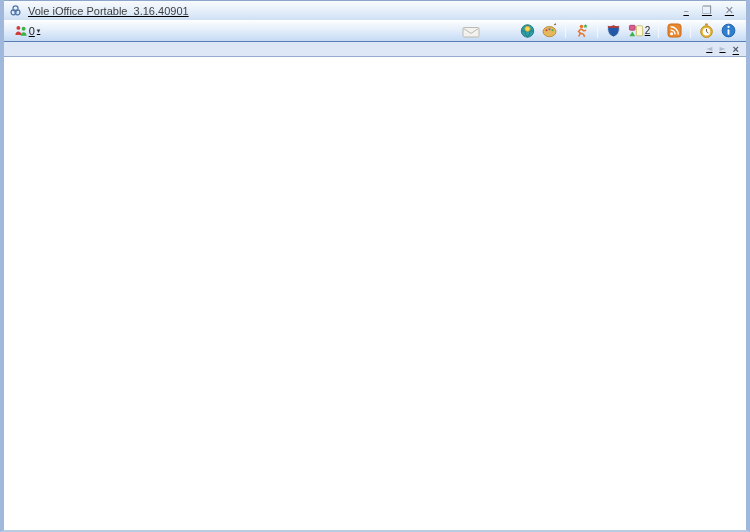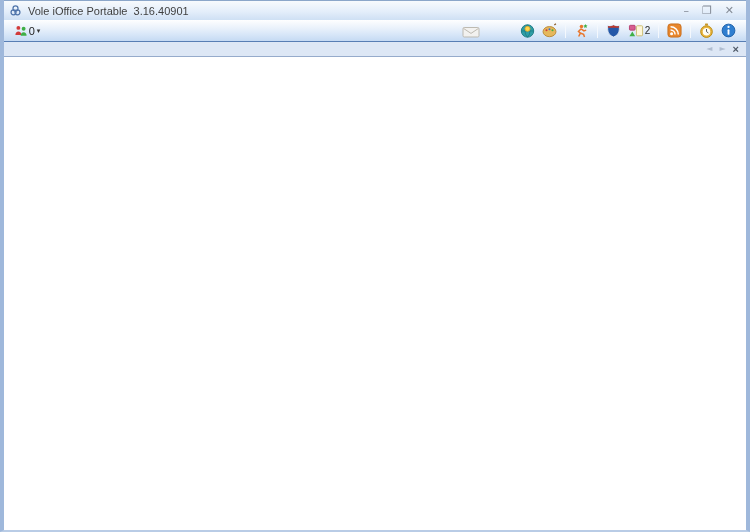--- a/index.html
+++ b/index.html
@@ -9,20 +9,21 @@
     font-family:"Liberation Sans", sans-serif;
     background:#fff;
   }
   .window {
     width:750px; height:532px;
     border-left:4px solid #9fb8db;
     border-right:4px solid #9fb8db;
     border-bottom:2px solid #b9cce6;
     display:flex; flex-direction:column;
     background:#fff;
+    text-decoration:underline;
   }
   
   .titlebar {
     height:20px; flex:0 0 20px;
     background:linear-gradient(#f7fafd, #e4eefa 55%, #cfe0f4);
     border-top:1px solid #8ba6c9;
     display:flex; align-items:center;
     padding:0 8px 0 5px; gap:6px;
   }
   .app-logo { width:13px; height:13px; flex:0 0 auto; }

